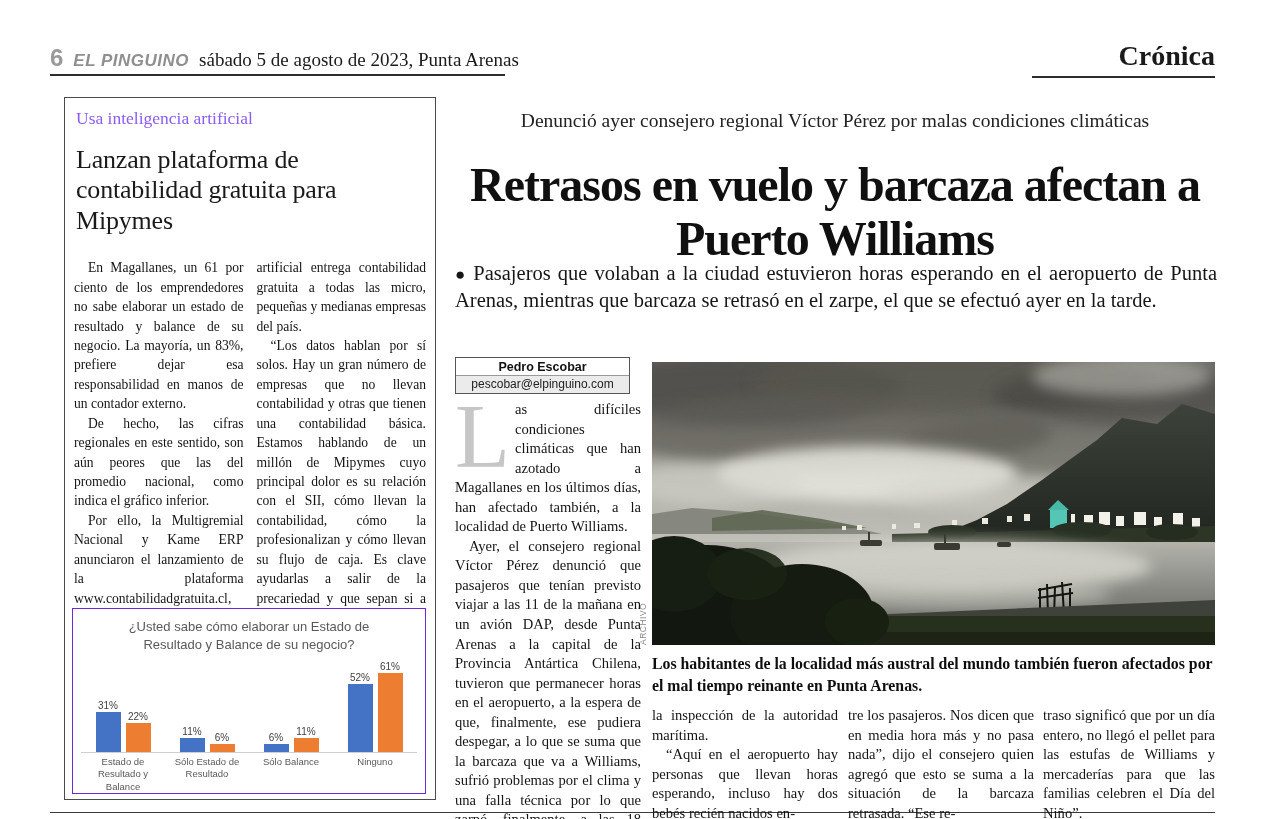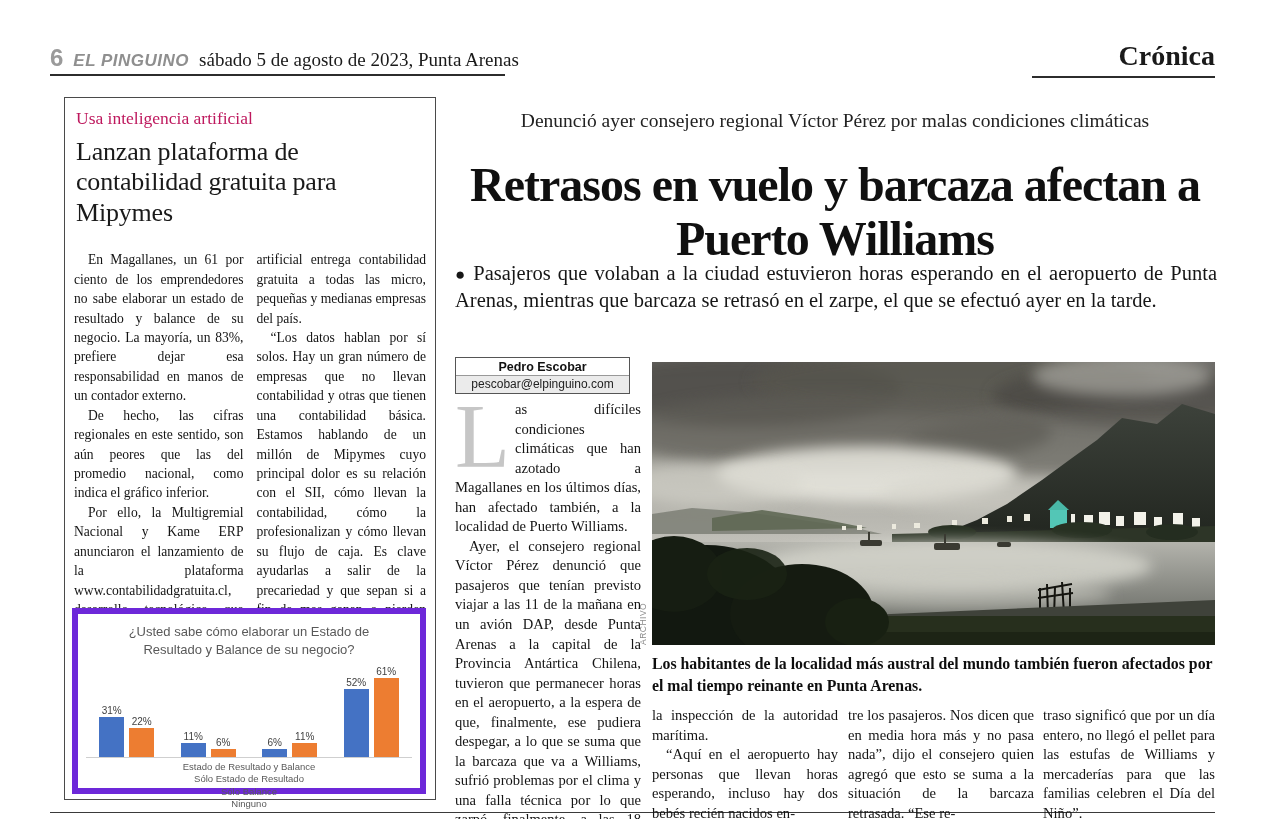--- a/index.html
+++ b/index.html
@@ -13,40 +13,40 @@
   .pageno{font-family:"Liberation Sans",sans-serif;font-weight:bold;font-size:24px;color:#9a9a9a;}
   .brand{font-family:"Liberation Sans",sans-serif;font-weight:bold;font-style:italic;font-size:17px;color:#8f8f8f;letter-spacing:.5px;}
   .dateline{font-size:19px;color:#1a1a1a;}
   .hr-left{position:absolute;left:50px;top:74px;width:455px;height:2px;background:#2c2c2c;}
   .section{position:absolute;right:65px;top:40px;font-size:28px;font-weight:bold;color:#1a1a1a;}
   .hr-right{position:absolute;left:1032px;top:76px;width:183px;height:2px;background:#2c2c2c;}
   .hr-bottom{position:absolute;left:50px;top:812px;width:1165px;height:1px;background:#3a3a3a;}
 
   
   .left-box{position:absolute;left:64px;top:97px;width:372px;height:703px;border:1px solid #4a4a4a;box-sizing:border-box;padding:10px 9px;}
-  .kicker-left{font-size:17.5px;color:#be185d;margin:0 0 8px 2px;}
+  .kicker-left{font-size:17.5px;color:#8b5cf6;margin:0 0 16px 2px;}
   .headline-left{font-size:26px;line-height:1.17;color:#1a1a1a;margin:0 0 22px 2px;font-weight:normal;letter-spacing:-0.2px;}
   .left-cols{display:flex;gap:13px;}
   .lcol{width:172px;font-size:13.6px;line-height:1.43;text-align:justify;}
   .lcol p{margin:0;}
   .indent{text-indent:14px;}
 
   
-  .chart-box{position:absolute;left:7px;bottom:5px;width:354px;height:186px;border:6px solid #6d28d9;
+  .chart-box{position:absolute;left:7px;bottom:5px;width:354px;height:186px;border:1px solid #6d28d9;
     font-family:"Liberation Sans",sans-serif;box-sizing:border-box;background:#fff;}
   .chart-title{margin:9px 26px 3px;text-align:center;font-size:13px;color:#595959;line-height:1.35;}
   .chart-legend{display:flex;justify-content:center;gap:20px;font-size:10.5px;color:#595959;margin:3px 0 2px;}
   .legend-item{display:inline-flex;align-items:center;}
   .swatch{display:inline-block;width:8px;height:8px;margin-right:5px;}
   .chart-bars{display:flex;align-items:flex-end;height:96px;border-bottom:1px solid #cfcfcf;margin:2px 8px 0;}
   .bar-group{flex:1;display:flex;justify-content:center;align-items:flex-end;gap:5px;}
   .bar-wrap{display:flex;flex-direction:column;align-items:center;}
   .bar-value{font-size:10px;color:#3f3f3f;margin-bottom:1px;}
   .bar{width:25px;}
-  .chart-cats{display:flex;margin:3px 8px 0;flex-direction:column;}
+  .chart-cats{display:flex;margin:3px 8px 0;}
   .cat-label{flex:1;text-align:center;font-size:9.5px;color:#595959;line-height:1.3;padding:0 5px;}
 
   
   .kicker-main{position:absolute;left:455px;top:110px;width:760px;text-align:center;font-size:19.5px;color:#222;}
   .headline-main{position:absolute;left:448px;top:126px;width:774px;text-align:center;
     font-size:48px;font-weight:bold;line-height:1.12;color:#101010;letter-spacing:-1px;}
   .lead{position:absolute;left:455px;top:260px;width:762px;font-size:20.5px;line-height:1.34;text-align:justify;color:#161616;}
   .lead .bullet{font-size:17px;margin-right:6px;}
 
   .byline-box{position:absolute;left:455px;top:357px;width:175px;border:1px solid #555;

